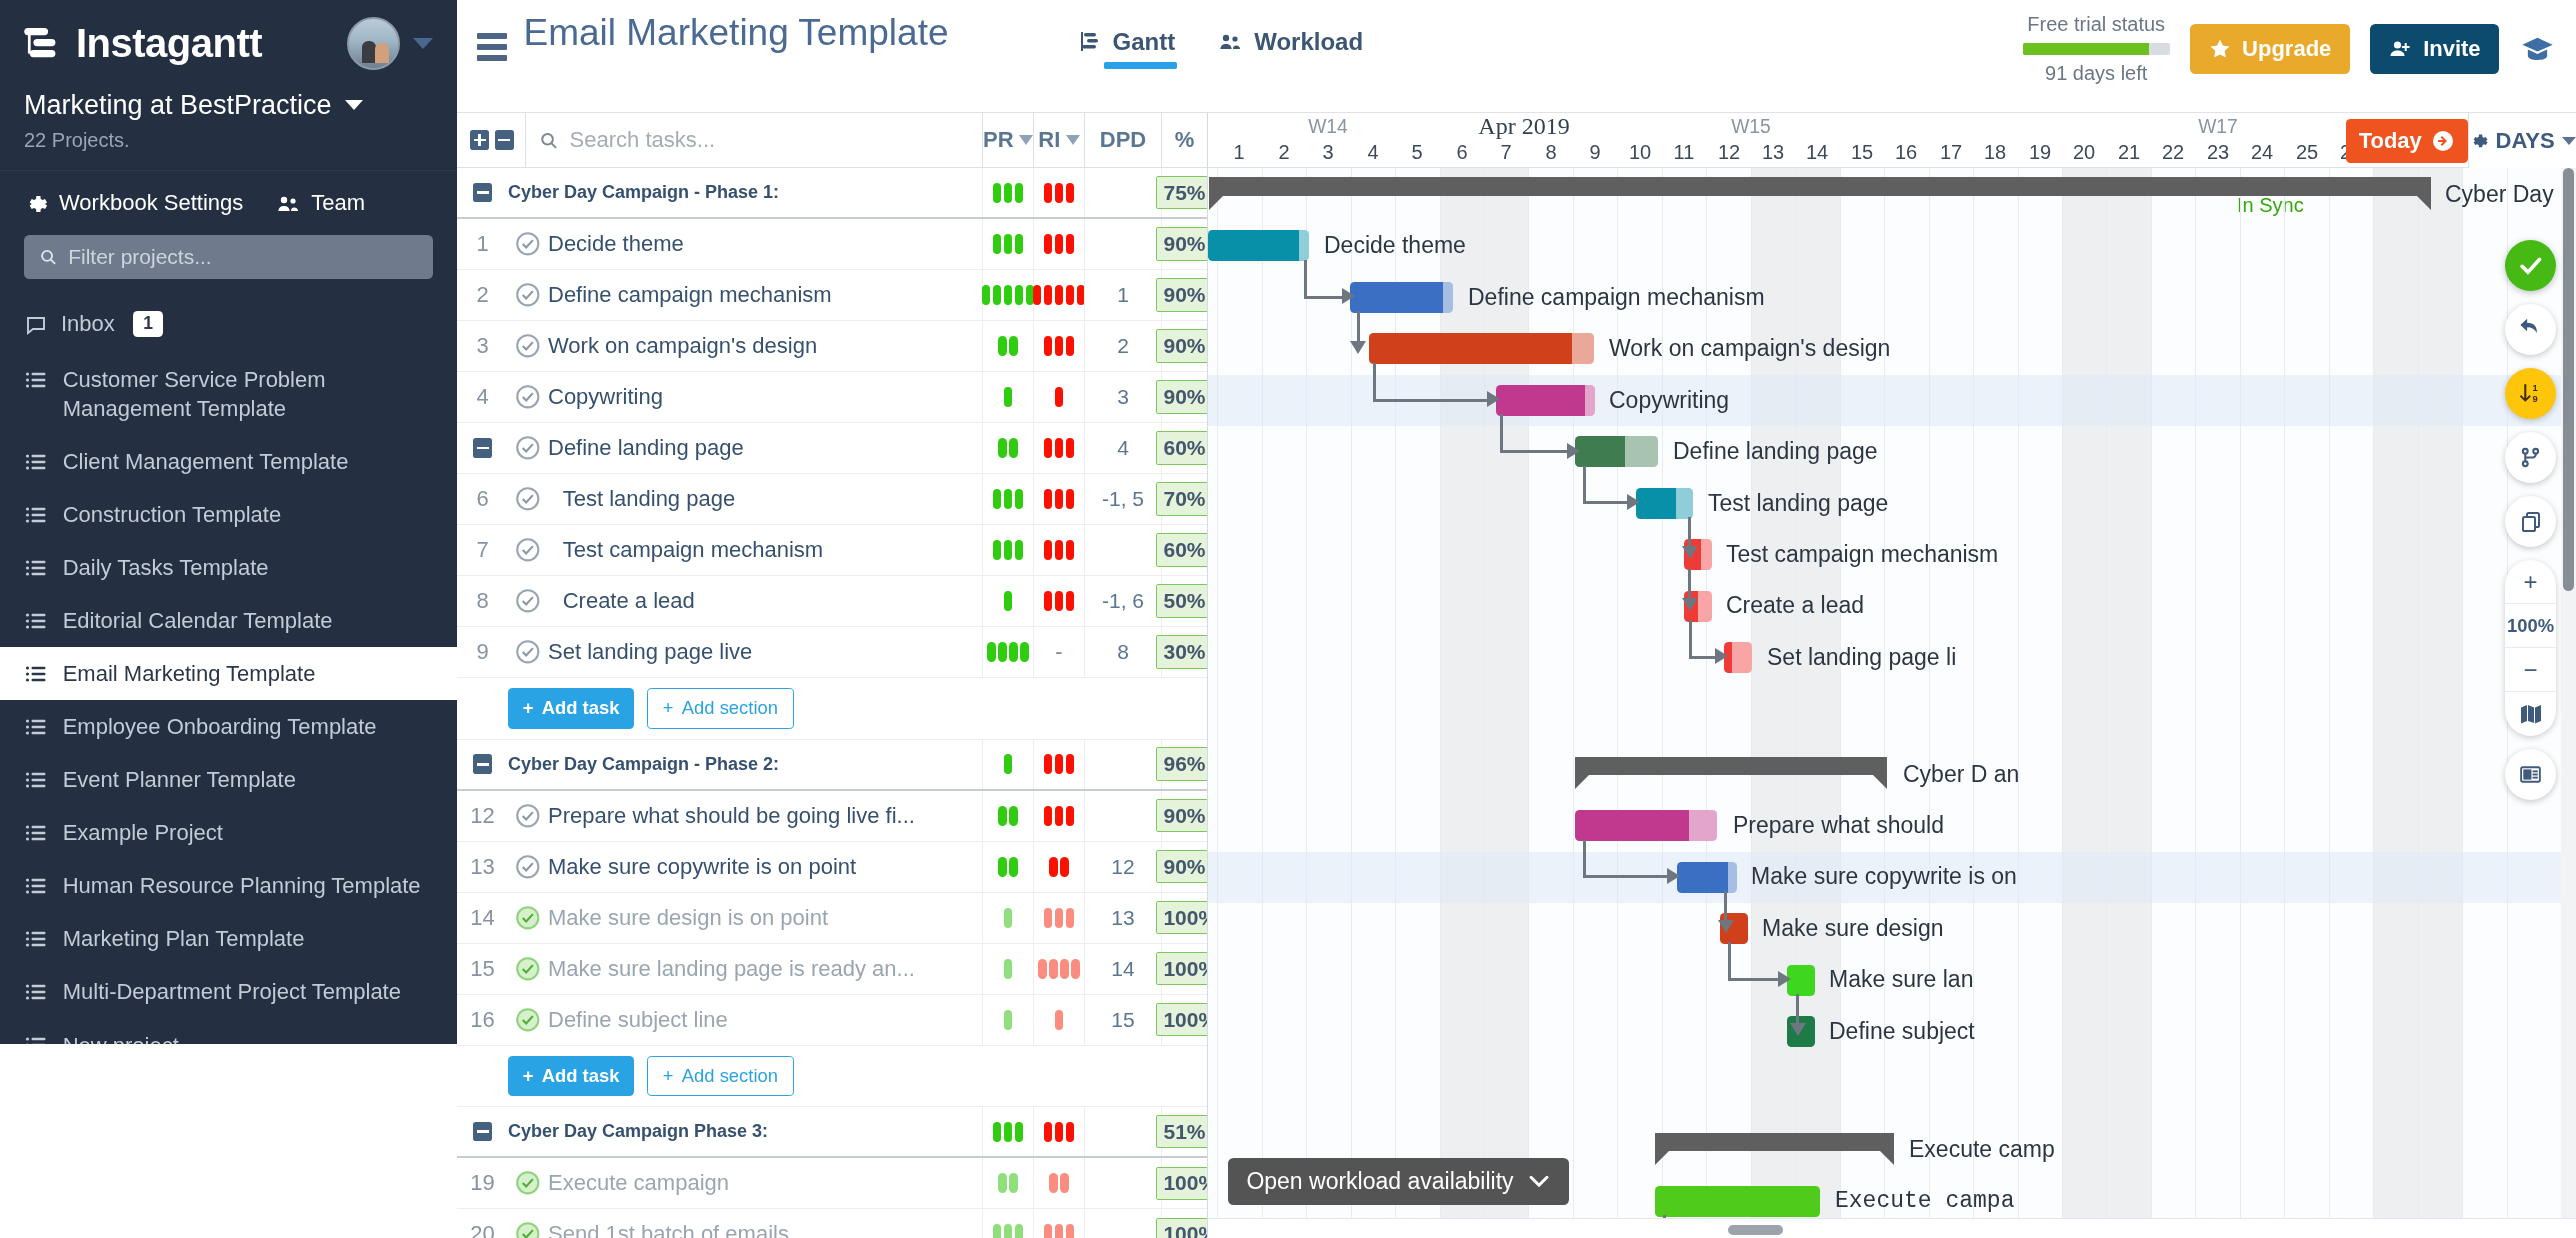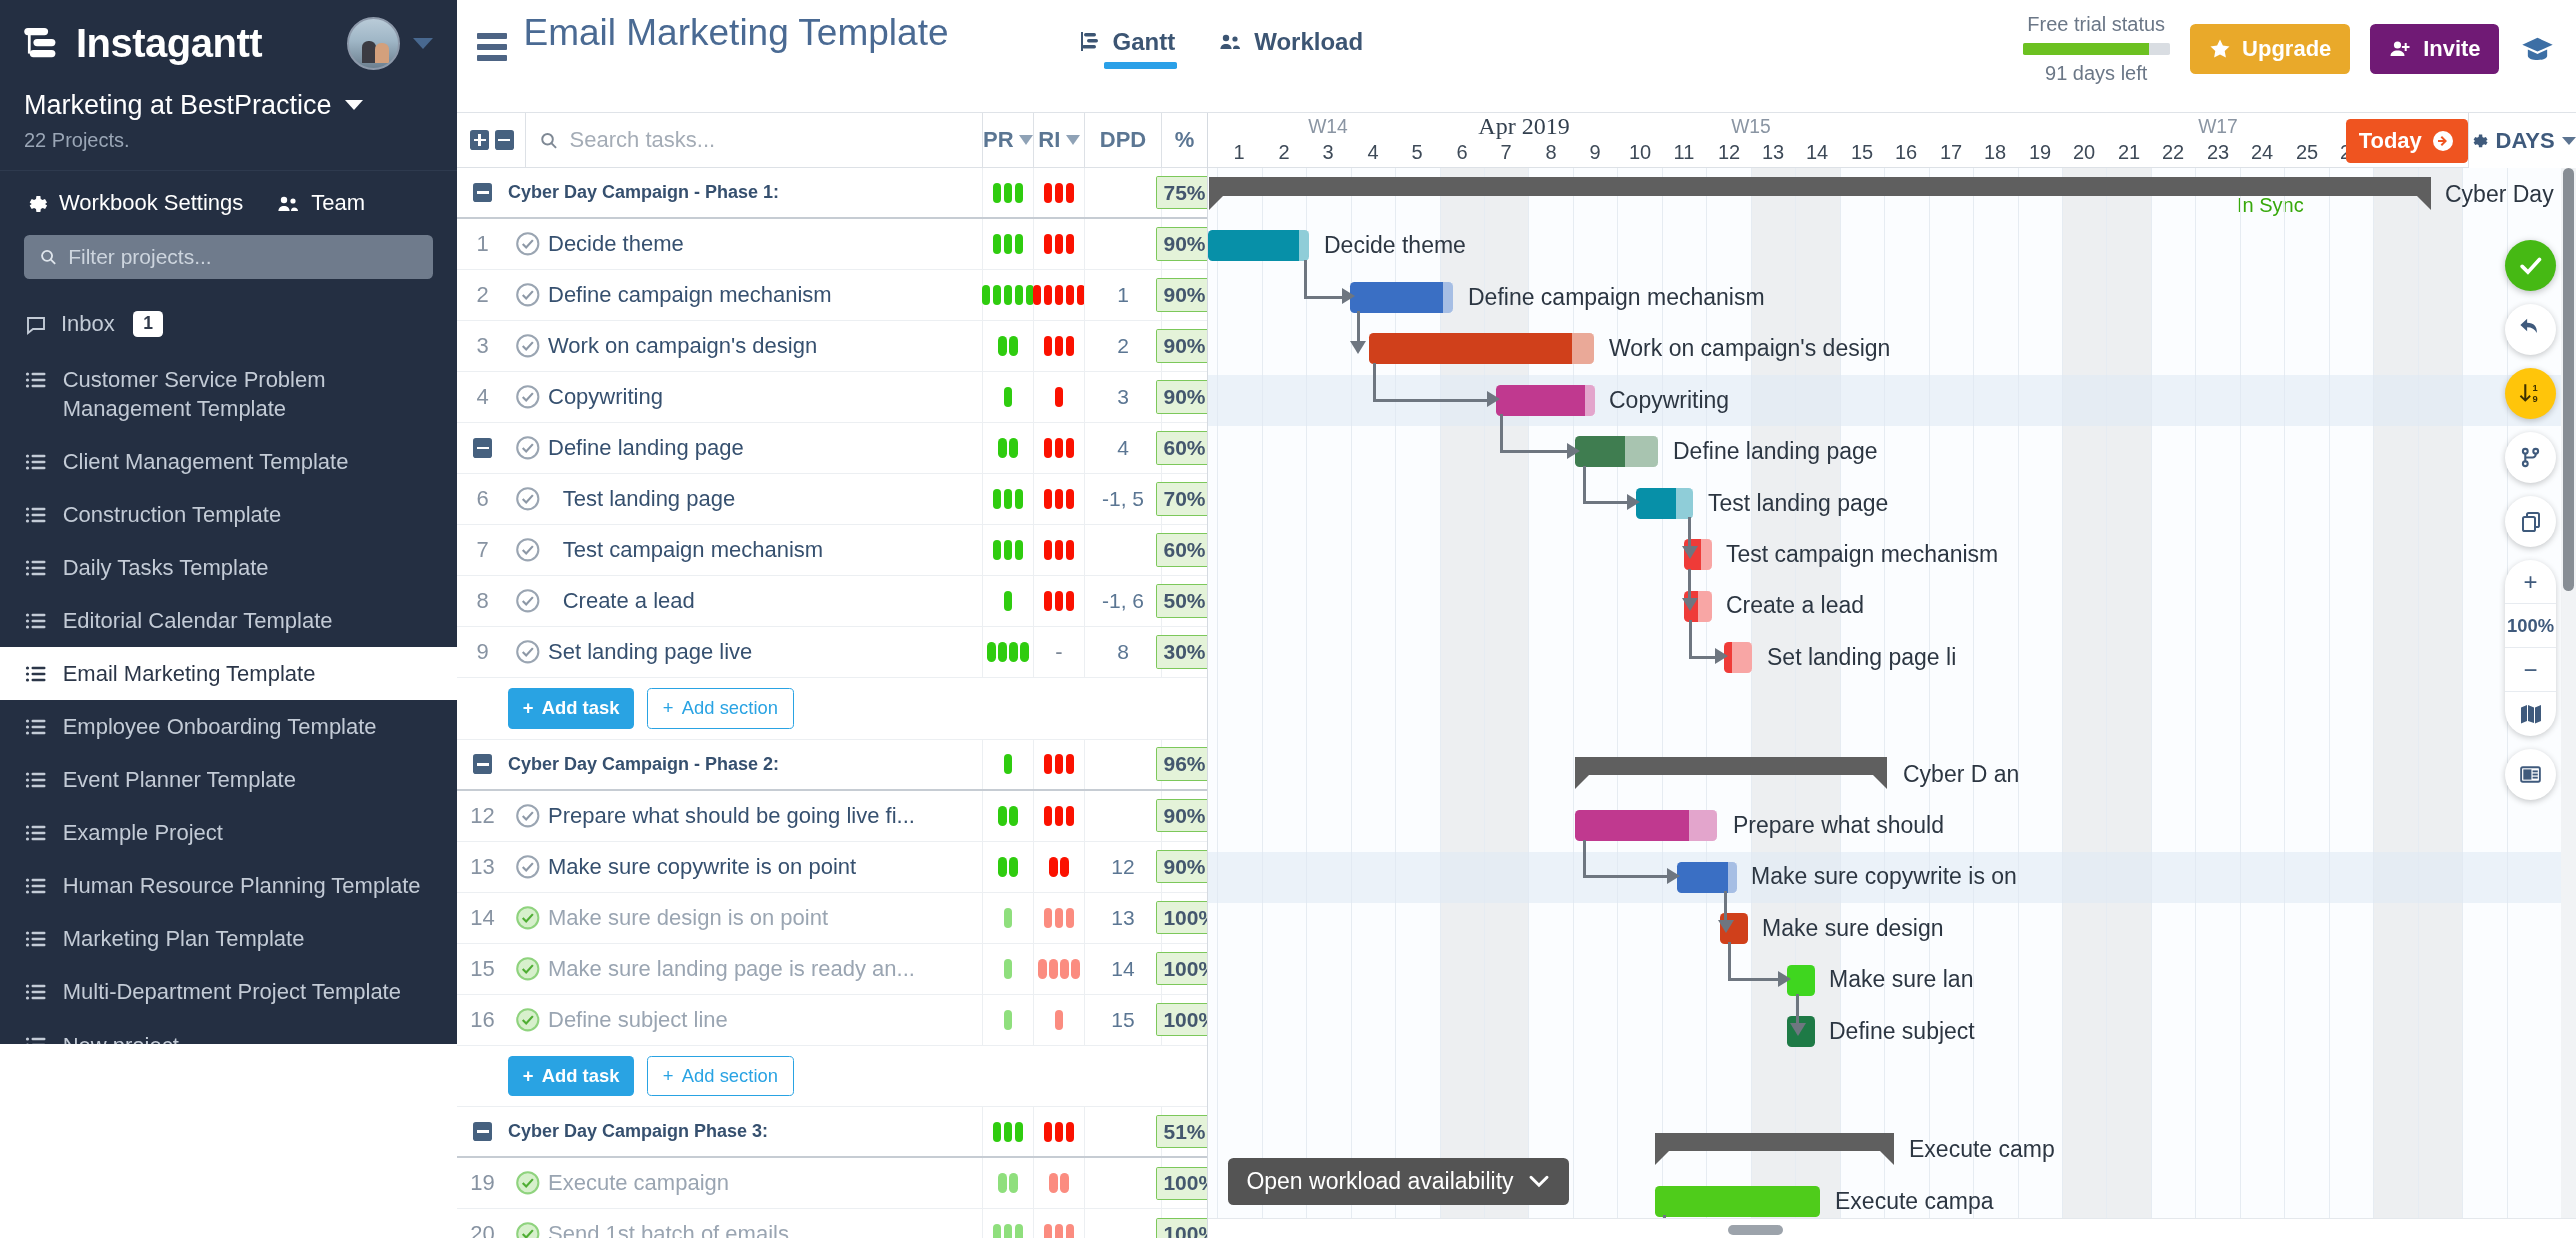--- a/index.html
+++ b/index.html
@@ -90,21 +90,21 @@
   .trial-label { font-size:20px; color:#6b7787; }
   .trial-bar { width:147px; height:12px; background:#d9dde2; border-radius:1.8px; margin:7.3px auto 0; overflow:hidden;}
   .trial-fill { height:100%; background:#6cc121; width:86%;}
   .trial-days { font-size:20px; color:#6b7787; margin-top:6.4px;}
   .btn {
     border:0; border-radius:5.5px; color:#fff; font-size:22px; font-weight:bold;
     font-family:inherit; display:flex; align-items:center; gap:10px;
     padding: 12px 18.4px; cursor:pointer;
   }
   .btn-upgrade { background:#e9a92a; }
-  .btn-invite { background:#701a75; }
+  .btn-invite { background:#0c4a6e; }
   .cap-icon { color:#3d6fa5; }
 
   
   .content { flex:1; display:flex; min-height:0; position:relative;}
   .grid-pane { width: 751px; flex:none; border-right:0.9px solid #d5dae0; display:flex; flex-direction:column; min-height:0;}
   .grid-head { height: 55px; display:flex; align-items:center; border-bottom:0.9px solid #dde1e6; background:#fff;}
   .gh-pm { display:flex; gap:5.5px; padding: 0 11px 0 13px; }
   .sq { width:19.3px;height:19.3px;background:#46617f;border-radius:2.8px;position:relative;}
   .sq::after{content:"";position:absolute;left:3.7px;top:8.3px;width:12px;height:2.8px;background:#fff;}
   .sq.plus::before{content:"";position:absolute;left:8.3px;top:3.7px;width:2.8px;height:12px;background:#fff;}
@@ -1179,21 +1179,21 @@
             <div class="bar-label" style="left: 543px; top: 695px;">Make sure copywrite is on</div>
             <div class="bar" style="left: 512px; width: 27.6px; top: 745px; background: rgb(208, 64, 27);"></div>
             <div class="bar-label" style="left: 554px; top: 747px;">Make sure design</div>
             <div class="bar" style="left: 579px; width: 27.6px; top: 797px; background: rgb(63, 214, 31);"></div>
             <div class="bar-label" style="left: 621px; top: 798px;">Make sure lan</div>
             <div class="bar" style="left: 579px; width: 27.6px; top: 848px; background: rgb(30, 122, 70);"></div>
             <div class="bar-label" style="left: 621px; top: 850px;">Define subject</div>
             <div class="summary" style="left: 447px; width: 239px; top: 965px;"></div>
             <div class="bar-label" style="left: 701px; top: 968px;">Execute camp</div>
             <div class="bar" style="left: 447px; width: 165px; top: 1018px; background: rgb(79, 204, 27);"></div>
-            <div class="bar-label" style="left: 627px; top: 1020px;">Execute campa</div>
+            <div class="bar-label" style="left: 627px; top: 1020px; font-family: Liberation Mono, monospace;">Execute campa</div>
             <div class="bar" style="left: 684px; width: 27.6px; top: 1069px; background: rgb(232, 130, 30);"></div>
             <div style="position: absolute; left: 96px; top: 92px; width: 2.8px; height: 38px; background: rgb(110, 118, 128);"></div>
             <div style="position: absolute; left: 96px; top: 128px; width: 41px; height: 2.8px; background: rgb(110, 118, 128);"></div>
             <div class="arrow right" style="left: 134px; top: 120px;"></div>
             <div style="position: absolute; left: 149px; top: 143px; width: 2.8px; height: 33px; background: rgb(110, 118, 128);"></div>
             <div class="arrow down" style="left: 142px; top: 173px;"></div>
             <div style="position: absolute; left: 165px; top: 195px; width: 2.8px; height: 38px; background: rgb(110, 118, 128);"></div>
             <div style="position: absolute; left: 165px; top: 231px; width: 118px; height: 2.8px; background: rgb(110, 118, 128);"></div>
             <div class="arrow right" style="left: 279px; top: 223px;"></div>
             <div style="position: absolute; left: 292px; top: 246px; width: 2.8px; height: 38px; background: rgb(110, 118, 128);"></div>

